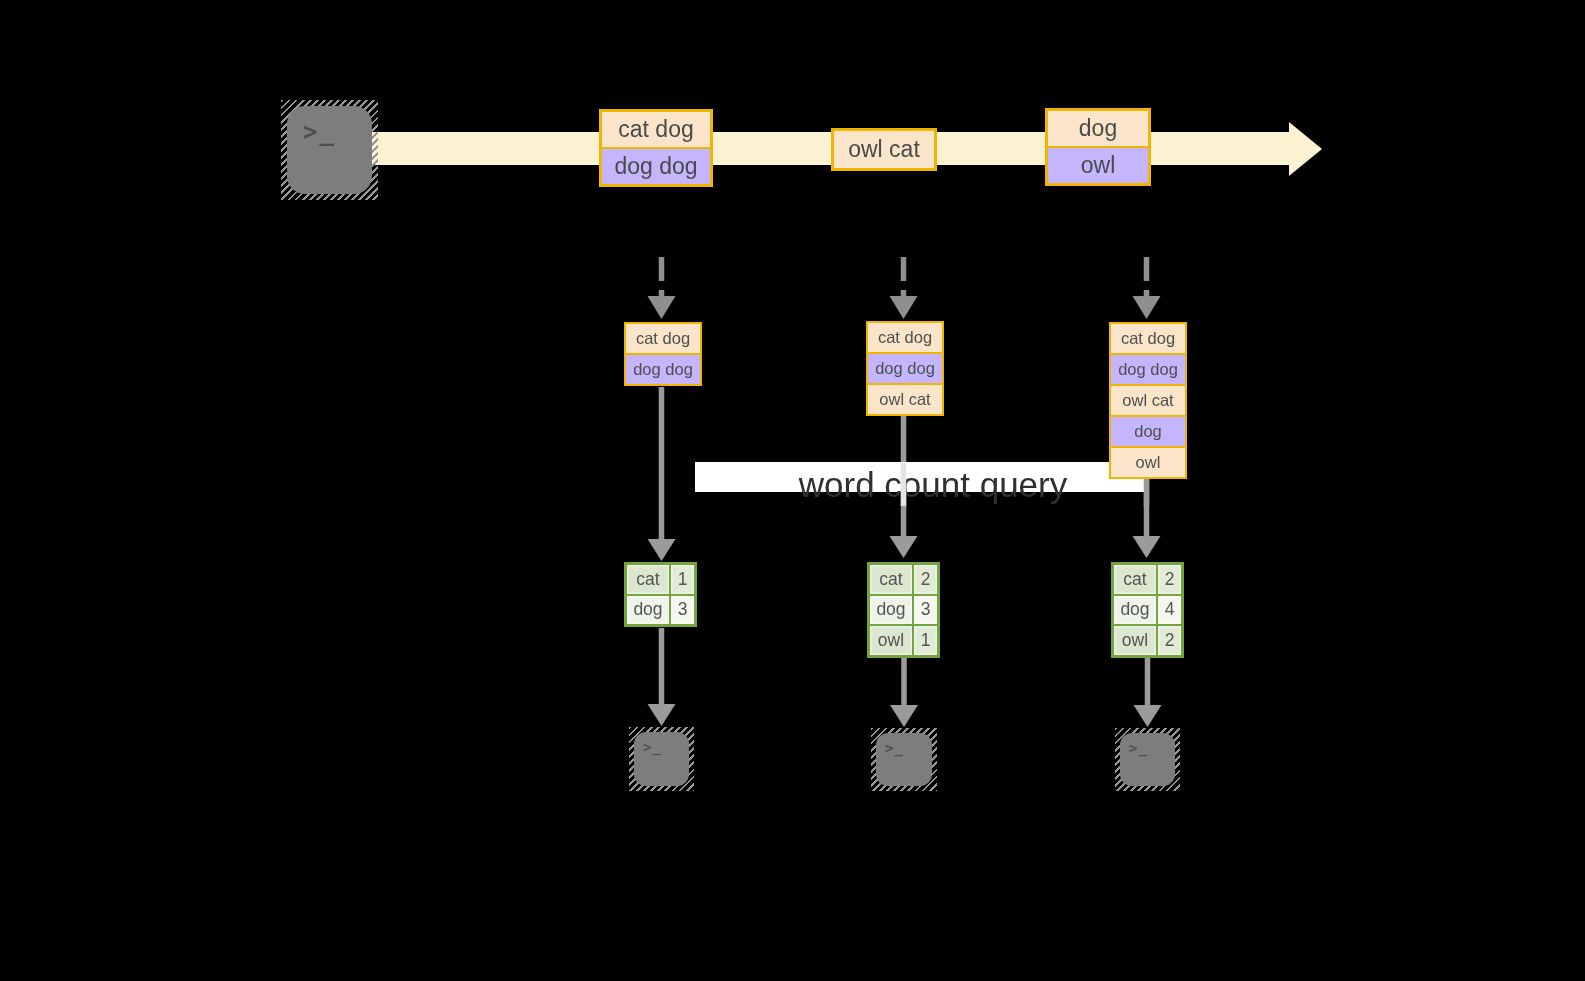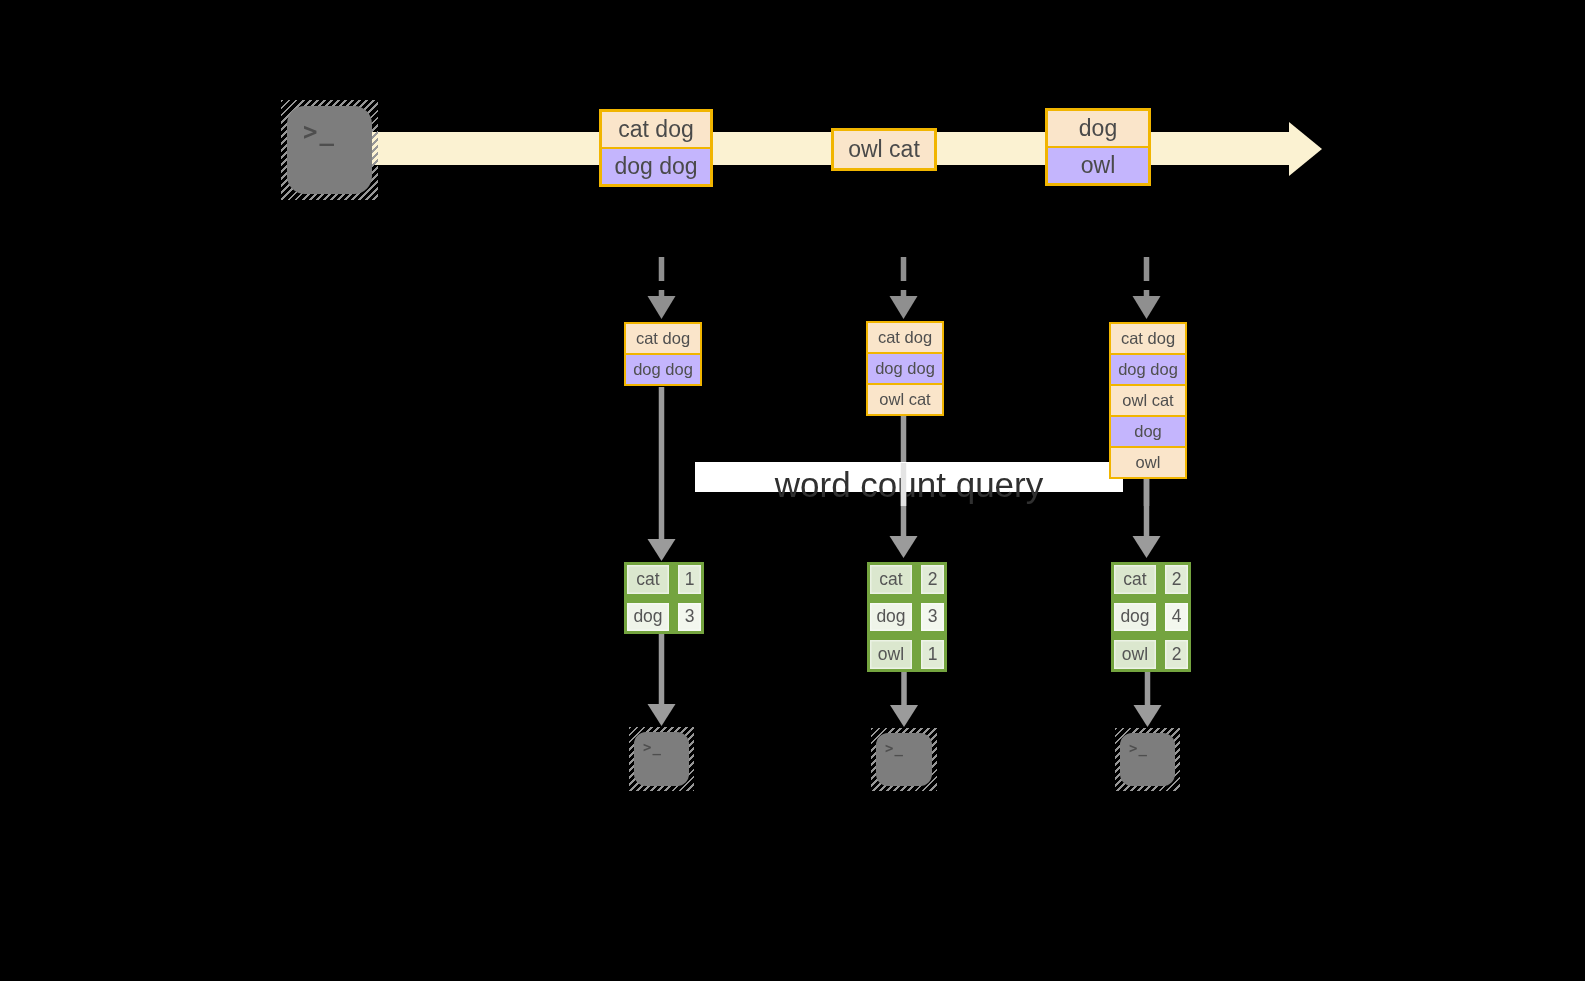--- a/index.html
+++ b/index.html
@@ -28,24 +28,24 @@
   .erow.single{line-height:37px;}
   .peach{background:#FAE5CA;}
   .cream{background:#c4b5fd;}
   
   .stack{position:absolute;z-index:4;width:74px;border:2.5px solid #F1B500;box-sizing:content-box;
     text-align:center;color:#4f4f4f;}
   .srow{height:29px;line-height:29px;font-size:16.5px;}
   .srow + .srow{border-top:2px solid #F1B500;}
   
   .band{position:absolute;left:695px;top:462px;width:428px;height:30px;background:#ffffff;z-index:2;
-    text-align:center;line-height:45px;font-size:35px;color:#303030;}
+    text-align:center;line-height:45px;font-size:35px;color:#303030;padding-left:24px;}
   
   .gtable{position:absolute;z-index:4;display:grid;grid-template-columns:42px 23px;
-    grid-auto-rows:28.5px;gap:9px;background:#74A43F;border:3px solid #74A43F;}
+    grid-auto-rows:28.5px;gap:2px;background:#74A43F;border:3px solid #74A43F;}
   .gcell{display:flex;align-items:center;justify-content:center;font-size:17.5px;color:#555;
     box-shadow:inset 0 0 0 1.5px rgba(255,255,255,.45);}
   .gw-odd{background:#DBE7CE;} .gn-odd{background:#E1EBD6;}
   .gw-even{background:#EFF4E9;} .gn-even{background:#F3F7EE;}
   
   .arrows{position:absolute;left:0;top:0;z-index:1;}
   .overlay{position:absolute;left:0;top:0;z-index:3;}
 </style>
 </head>
 <body>

